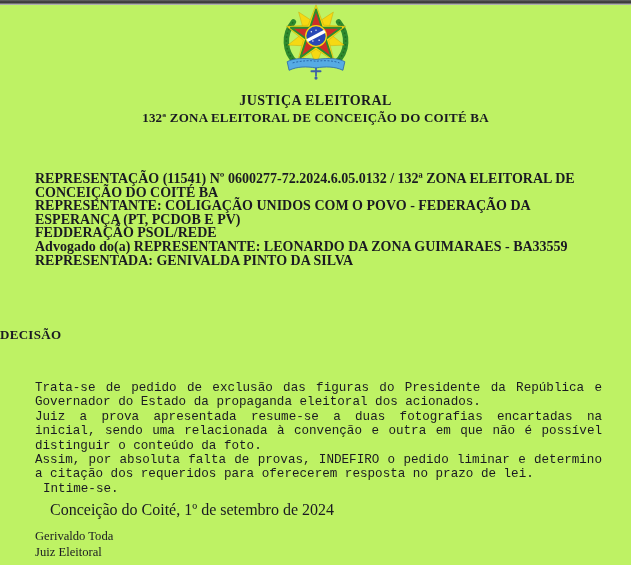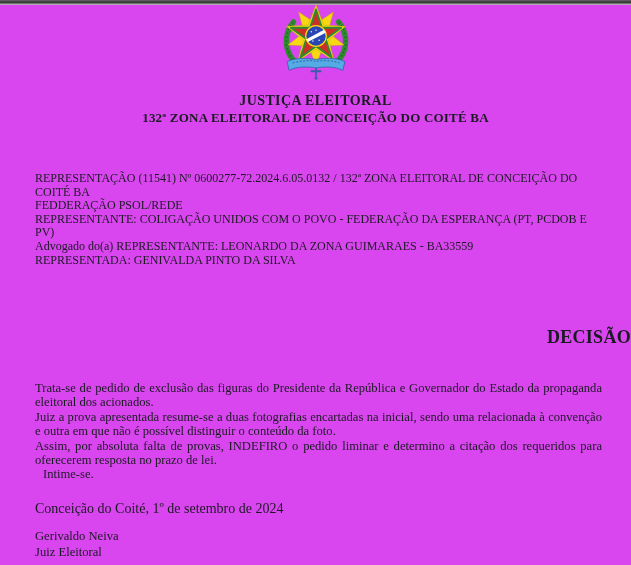--- a/index.html
+++ b/index.html
@@ -3,21 +3,21 @@
 <meta charset="utf-8">
 <style>
   * { margin: 0; padding: 0; box-sizing: border-box; }
   html, body {
     width: 631px; height: 565px;
     background: #ffffff;
     overflow: hidden;
     font-family: "Liberation Serif", "DejaVu Serif", serif;
     color: #1a1a22;
   }
-  .page { position: relative; width: 631px; height: 565px; background: #d946ef; }
+  .page { position: relative; width: 631px; height: 565px; background: #bef264; }
 
   .top-edge {
     position: absolute; top: 0; left: 0; width: 100%; height: 5px;
     background: linear-gradient(to bottom, #6a6a6a 0%, #2f2f2f 45%, #9a9a9a 85%, #d8d8d8 100%);
   }
 
   .emblem {
     position: absolute; top: 4px; left: 50%; transform: translateX(-50%);
     width: 78px; height: 78px;
   }
@@ -27,38 +27,38 @@
     position: absolute; top: 93px; left: 0; width: 100%;
     text-align: center; font-weight: bold; font-size: 14px; letter-spacing: 0.4px;
   }
   .zone-title {
     position: absolute; top: 110px; left: 0; width: 100%;
     text-align: center; font-weight: bold; font-size: 13px; letter-spacing: 0.2px;
   }
 
   .case-block {
     position: absolute; top: 172px; left: 35px; width: 572px;
-    font-weight: normal; font-size: 12px; line-height: 13.6px;
+    font-weight: bold; font-size: 14px; line-height: 13.6px;
   }
 
   .decision-heading {
     position: absolute; top: 327px; left: 0; width: 100%;
-    text-align: right; font-weight: bold; font-size: 18px; letter-spacing: 0.3px;
+    text-align: left; font-weight: bold; font-size: 13px; letter-spacing: 0.3px;
   }
 
   .body-block {
     position: absolute; top: 381px; left: 35px; width: 567px;
     font-size: 12.6px; line-height: 14.4px;
   }
-  .body-block p { text-align: justify; }
+  .body-block p { text-align: justify; font-family: Liberation Mono, monospace; }
   .body-block p.no-justify { text-align: left; margin-left: 8px; }
 
   .date-line {
-    position: absolute; top: 501px; left: 35px; width: 567px;
-    font-size: 14px;
+    position: absolute; top: 501px; left: 50px; width: 567px;
+    font-size: 16px;
   }
   .signature-block {
     position: absolute; top: 529px; left: 35px; width: 567px;
     font-size: 12.6px; line-height: 15.5px;
   }
 </style>
 </head>
 <body>
 
 <div class="page">
@@ -93,35 +93,35 @@
       <path d="M13,73 C 21,68.5 33,68 50,70 C 67,68 79,68.5 87,73 L 84.5,84 C 74,79 62,79 50,81 C 38,79 26,79 15.5,84 Z" fill="#56abe4" stroke="#2563a8" stroke-width="1"></path>
       <path d="M20,74.5 C 32,71.5 44,71 50,72.5 C 60,71 72,71.5 80,74.5" fill="none" stroke="#2563a8" stroke-width="1.2" stroke-dasharray="2.5 2"></path>
     </svg>
   </div>
 
   <div class="court-title">JUSTIÇA ELEITORAL</div>
   <div class="zone-title">132ª ZONA ELEITORAL DE CONCEIÇÃO DO COITÉ BA</div>
 
   <div class="case-block">
     <div>REPRESENTAÇÃO (11541) Nº 0600277-72.2024.6.05.0132 / 132ª ZONA ELEITORAL DE CONCEIÇÃO DO COITÉ BA</div>
+    <div>REPRESENTANTE: COLIGAÇÃO UNIDOS COM O POVO - FEDERAÇÃO DA ESPERANÇA (PT, PCDOB E PV)</div>
     <div>FEDDERAÇÃO PSOL/REDE</div>
-    <div>REPRESENTANTE: COLIGAÇÃO UNIDOS COM O POVO - FEDERAÇÃO DA ESPERANÇA (PT, PCDOB E PV)</div>
     <div>Advogado do(a) REPRESENTANTE: LEONARDO DA ZONA GUIMARAES - BA33559</div>
     <div>REPRESENTADA: GENIVALDA PINTO DA SILVA</div>
   </div>
 
   <div class="decision-heading">DECISÃO</div>
 
   <div class="body-block">
     <p>Trata-se de pedido de exclusão das figuras do Presidente da República e Governador do Estado da propaganda eleitoral dos acionados.</p>
     <p>Juiz a prova apresentada resume-se a duas fotografias encartadas na inicial, sendo uma relacionada à convenção e outra em que não é possível distinguir o conteúdo da foto.</p>
     <p>Assim, por absoluta falta de provas, INDEFIRO o pedido liminar e determino a citação dos requeridos para oferecerem resposta no prazo de lei.</p>
     <p class="no-justify">Intime-se.</p>
   </div>
 
   <div class="date-line">Conceição do Coité, 1º de setembro de 2024</div>
 
   <div class="signature-block">
-    <div>Gerivaldo Neiva</div>
+    <div>Gerivaldo Toda</div>
     <div>Juiz Eleitoral</div>
   </div>
 
 </div>
 
 </body></html>

